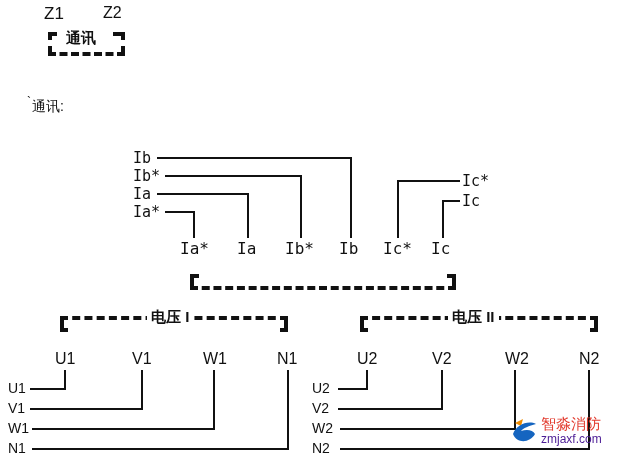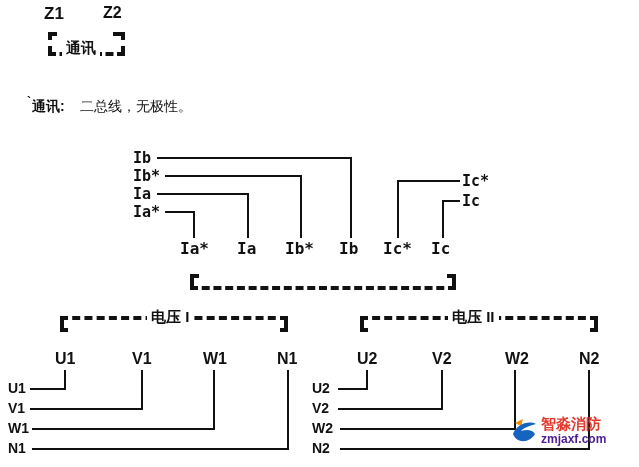--- a/index.html
+++ b/index.html
@@ -1,21 +1,21 @@
 <!DOCTYPE html>
 <html><head>
 <meta charset="utf-8">
 <style>
   * { margin:0; padding:0; box-sizing:border-box; }
   html,body { background:#ffffff; }
   .canvas {
     position:relative; width:639px; height:467px; background:#ffffff;
     overflow:hidden; font-family:"Liberation Sans", sans-serif; color:#111;
   }
-  .lbl { position:absolute; font-weight:bold; color:#111; white-space:nowrap; line-height:1.15; }
+  .lbl { position:absolute; font-weight:normal; color:#111; white-space:nowrap; line-height:1.15; }
   .mono { font-family:"DejaVu Sans Mono", monospace; }
   .wire-h { position:absolute; height:2px; background:#111; }
   .wire-v { position:absolute; width:2px; background:#111; }
   .dash-h { position:absolute; height:0; border-top:4px dashed #111; }
   .dash-v { position:absolute; width:0; border-left:4px dashed #111; }
   .blabel {
     position:absolute; background:#ffffff; padding:0 4px; font-weight:bold;
     z-index:2; white-space:nowrap; font-size:15px;
   }
   .note { font-size:14px; }
@@ -28,25 +28,24 @@
 <div class="canvas">
 
   <span class="lbl" style="left:44px;top:4px;font-size:17px">Z1</span>
   <span class="lbl" style="left:103px;top:4px;font-size:16px">Z2</span>
 
   <div class="dash-v" style="left:48px;top:32px;height:22px"></div>
   <div class="dash-h" style="left:48px;top:32px;width:9px"></div>
   <div class="dash-v" style="left:121px;top:32px;height:22px"></div>
   <div class="dash-h" style="left:113px;top:32px;width:9px"></div>
   <div class="dash-h" style="left:48px;top:52px;width:77px"></div>
-  <span class="blabel" style="left:62px;top:39px">通讯</span>
+  <span class="blabel" style="left:62px;top:29px">通讯</span>
 
   <span class="lbl note" style="left:27px;top:96px;font-size:12px">`</span>
   <span class="lbl note" style="left:32px;top:98px">通讯:</span>
-  <span class="lbl note" style="left:80px;top:98px;font-weight:normal">二总线，无极性。</span>
 
   <span class="lbl mono" style="left:133px;top:150px;font-size:15px">Ib</span>
   <div class="wire-h" style="left:157px;top:157px;width:195px"></div>
   <div class="wire-v" style="left:350px;top:157px;height:81px"></div>
 
   <span class="lbl mono" style="left:133px;top:168px;font-size:15px">Ib*</span>
   <div class="wire-h" style="left:165px;top:175px;width:137px"></div>
   <div class="wire-v" style="left:300px;top:175px;height:63px"></div>
 
   <span class="lbl mono" style="left:133px;top:186px;font-size:15px">Ia</span>

